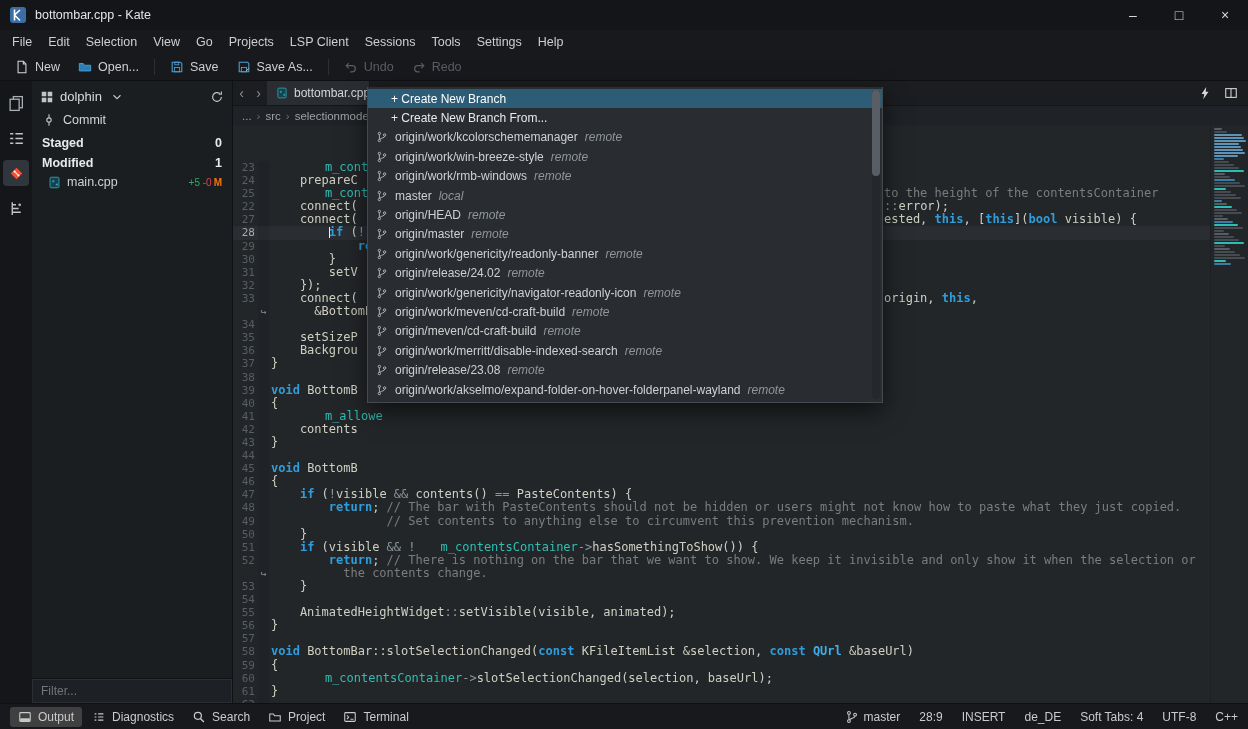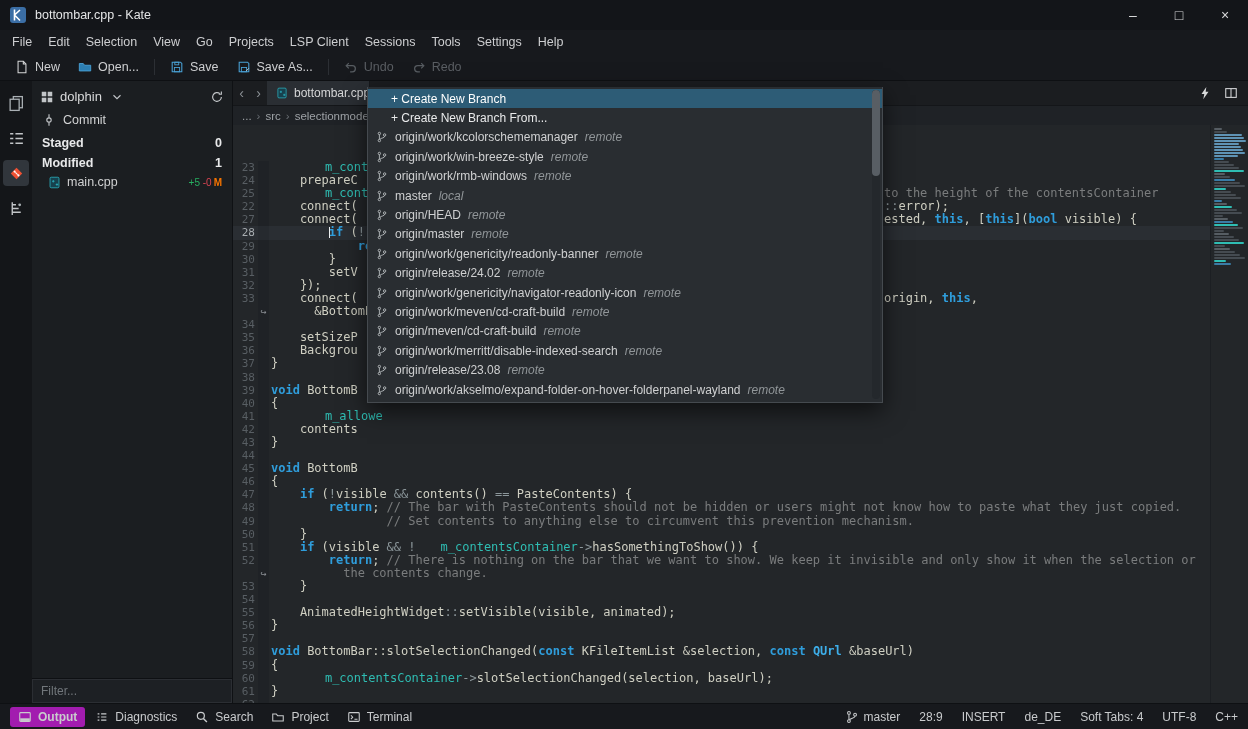--- a/index.html
+++ b/index.html
@@ -88,21 +88,21 @@
   .so{color:#8c979b;}
   .st{color:#3daee9;font-weight:bold;}
 
   .minimap{position:absolute;right:0;top:0;bottom:0;width:38px;background:#232629;border-left:1px solid #1c1f23;padding:3px 0 0 3px;box-sizing:border-box;}
   .mbar{height:2px;margin-bottom:1px;border-radius:1px;}
 
   
   .statusbar{height:26px;background:#17191d;border-top:1px solid #0e1013;display:flex;align-items:center;padding:0 10px;color:#c9cbcd;}
   #sb-left{display:flex;align-items:center;gap:2px;}
   .sbtn{display:inline-flex;align-items:center;gap:6px;padding:3px 8px;border-radius:3px;font-size:12px;}
-  .sbtn.active{background:#a21caf;font-weight:bold;}
+  .sbtn.active{background:#404040;}
   #sb-right{margin-left:auto;display:flex;align-items:center;gap:19px;}
   .sfield{display:inline-flex;align-items:center;gap:5px;font-size:12px;}
 
   
   .popup{position:absolute;left:367px;top:87px;width:516px;z-index:50;box-shadow:0 8px 22px rgba(0,0,0,.6);font-size:12px;}
   .popup-prompt{background:#101316;border:1px solid #3daee9;color:#bfc2c4;padding:5px 9px;}
   .branch-list{background:#292d31;border:1px solid #454a4f;border-top:none;position:relative;padding:2px 0 3px 0;}
   .bitem{display:flex;align-items:center;height:19.4px;padding:0 14px 0 8px;gap:7px;color:#cfd0d1;}
   .bitem .ic{color:#b9bdc0;}
   .bitem .ic svg{width:12px;height:12px;}

